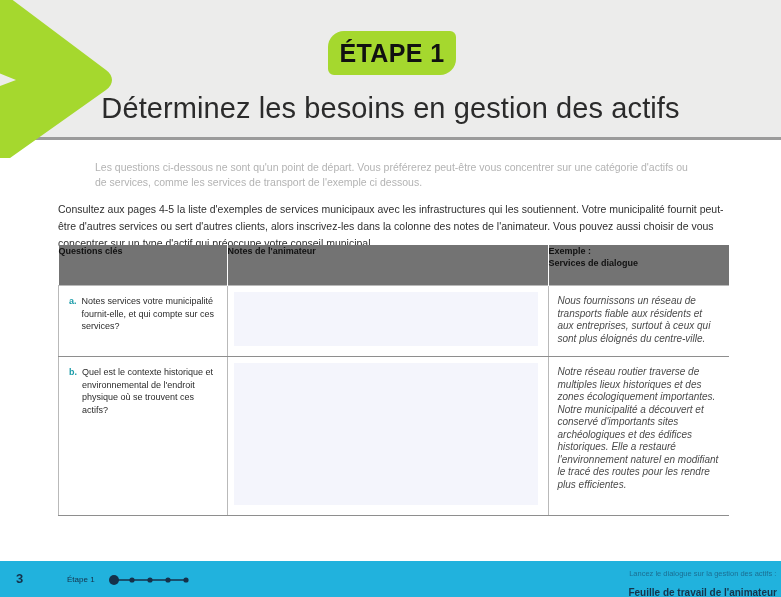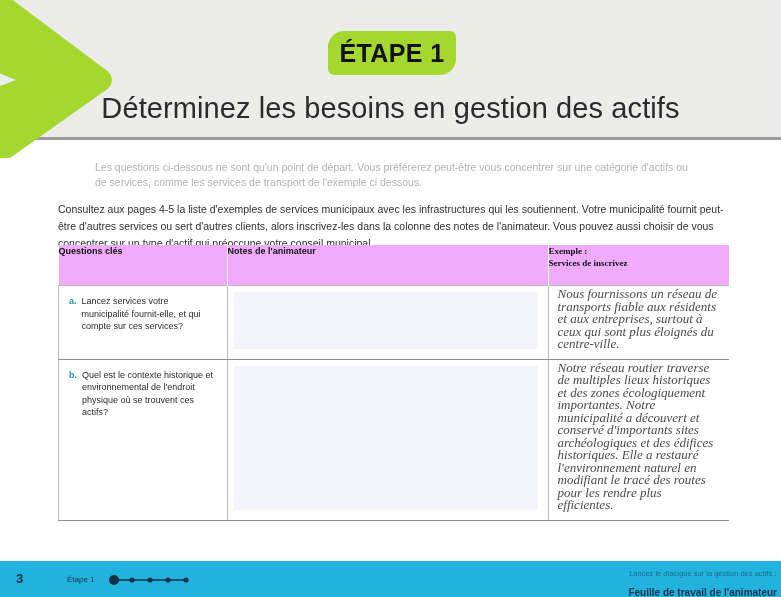--- a/index.html
+++ b/index.html
@@ -109,24 +109,24 @@
     width: 668px;
     border-collapse: collapse;
     table-layout: fixed;
   }
   .worksheet-table td, .worksheet-table th {
     vertical-align: top;
     padding: 0;
   }
   .col-q  { width: 168px; }
   .col-n  { width: 320px; margin-top: 31px; }
-  .col-e  { width: 180px; font-family: Liberation Serif, serif; }
+  .col-e  { width: 180px; }
 
   thead th {
-    background: #f0abfc;
+    background: #737373;
     height: 40px;
     border-right: 1px solid #ffffff;
     padding: 7px 9px 6px 9px;
     text-align: left;
     font-size: 9px;
     font-weight: bold;
     color: #111111;
     line-height: 12px;
     vertical-align: middle;
   }
@@ -160,22 +160,22 @@
 
   .notes-fill {
     margin: 6px 10px 8px 6px;
     background: #f4f5fc;
     height: calc(100% - 16px);
     min-height: 54px;
   }
   .row-b .notes-fill { min-height: 140px; }
 
   .example-cell-inner {
-    padding: 2px 10px 8px 9px;
-    font-size: 13px;
+    padding: 9px 10px 8px 9px;
+    font-size: 10px;
     line-height: 12.5px;
     color: #4a4a4a;
     font-style: italic;
   }
 
   
   .footer-bar {
     position: absolute;
     left: 0;
     top: 561px;
@@ -245,30 +245,30 @@
 <div class="intro-note">Les questions ci-dessous ne sont qu'un point de départ. Vous préférerez peut-être vous concentrer sur une catégorie d'actifs ou de services, comme les services de transport de l'exemple ci dessous.</div>
 <div class="intro-body">Consultez aux pages 4-5 la liste d'exemples de services municipaux avec les infrastructures qui les soutiennent. Votre municipalité fournit peut-être d'autres services ou sert d'autres clients, alors inscrivez-les dans la colonne des notes de l'animateur. Vous pouvez aussi choisir de vous concentrer sur un type d'actif qui préoccupe votre conseil municipal.</div>
 
 <table class="worksheet-table">
   <thead>
     <tr>
       <th class="col-q">Questions clés</th>
       <th class="col-n">Notes de l'animateur</th>
       <th class="col-e">
         <span>Exemple :</span><br>
-        <span>Services de inscrivez</span>
+        <span>Services de dialogue</span>
       </th>
     </tr>
   </thead>
   <tbody>
     <tr class="row-a">
       <td class="col-q outer-left">
         <div class="q-cell-inner">
           <span class="q-marker">a.</span>
-          <span class="q-text">Lancez services votre municipalité fournit-elle, et qui compte sur ces services?</span>
+          <span class="q-text">Notes services votre municipalité fournit-elle, et qui compte sur ces services?</span>
         </div>
       </td>
       <td class="col-n">
         <div class="notes-fill"></div>
       </td>
       <td class="col-e">
         <div class="example-cell-inner">Nous fournissons un réseau de transports fiable aux résidents et aux entreprises, surtout à ceux qui sont plus éloignés du centre-ville.</div>
       </td>
     </tr>
     <tr class="row-b">

